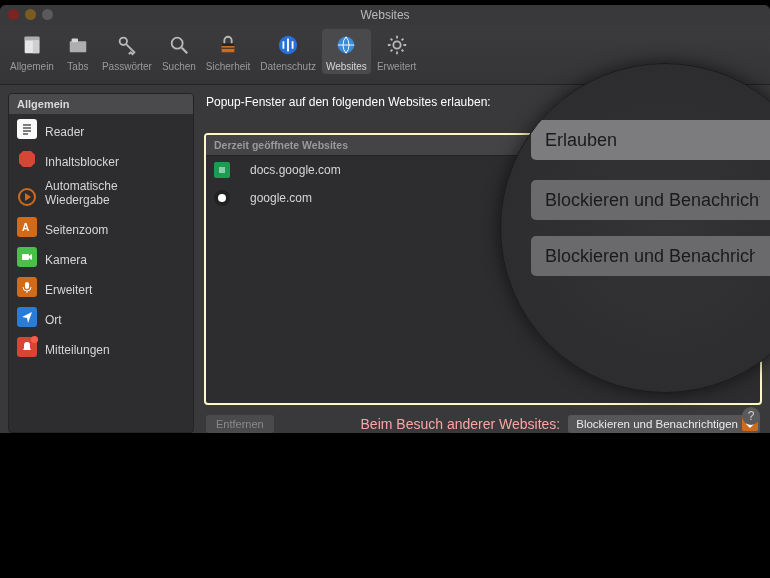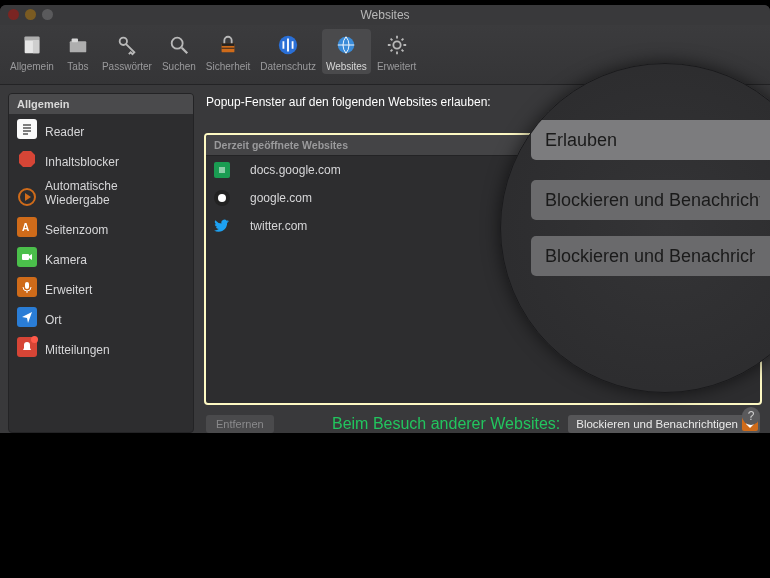--- a/index.html
+++ b/index.html
@@ -29,21 +29,21 @@
   .listwrap { flex: 1; background: #2d2d2f; border: 2px solid #fef9c3; border-radius: 4px; display: flex; flex-direction: column; overflow: hidden; margin-top: 16px; }
   .lhdr { background: #444446; color: #9a9a9c; font-size: 10.5px; font-weight: 600; padding: 4px 8px; border-bottom: 1px solid #232325; }
   .lrow { display: flex; align-items: center; padding: 5px 8px; color: #d6d6d8; font-size: 12px; gap: 20px; }
   .licon { width: 16px; height: 16px; border-radius: 2px; display: flex; align-items: center; justify-content: center; flex-shrink: 0; }
   .lsel { margin-left: auto; width: 18px; height: 18px; background: #cf6b1a; border-radius: 3px; display: flex; align-items: center; justify-content: center; position: relative; }
   .lsel::before { content:""; border-left:4px solid transparent; border-right:4px solid transparent; border-bottom:4px solid #fff; position:absolute; top:3px; }
   .lsel::after { content:""; border-left:4px solid transparent; border-right:4px solid transparent; border-top:4px solid #fff; position:absolute; bottom:3px; }
   .footer { display: flex; align-items: center; gap: 8px; padding: 10px 2px 0 2px; justify-content: flex-end; }
   .btn-remove { background: #4a4a4c; color: #8a8a8c; font-size: 11px; padding: 3px 10px; border-radius: 3px; border: none; }
   .footer .spacer { flex: 1; }
-  .footlabel { color: #22c55e; font-size: 16px; }
+  .footlabel { color: #fca5a5; font-size: 14px; }
   .combo { background: #565658; color: #eaeaea; font-size: 11.5px; padding: 3px 22px 3px 8px; border-radius: 3px; border: none; position: relative; display: flex; align-items: center; }
   .combo .chev { position: absolute; right: 2px; top: 2px; width: 16px; height: calc(100% - 4px); background: #cf6b1a; border-radius: 2px; display:flex; align-items:center; justify-content:center; }
   .combo .chev::before { content:""; border-left:4px solid transparent; border-right:4px solid transparent; border-bottom:4px solid #fff; position:absolute; top:3px; }
   .combo .chev::after { content:""; border-left:4px solid transparent; border-right:4px solid transparent; border-top:4px solid #fff; position:absolute; bottom:3px; }
   .helpbtn { position: absolute; right: 10px; bottom: 8px; width: 18px; height: 18px; border-radius: 50%; background: #5a5a5c; color: #cfcfcf; font-size: 12px; display: flex; align-items: center; justify-content: center; }
 
   
   .zoom { position: absolute; width: 330px; height: 330px; border-radius: 50%; top: 63px; left: 500px; background: radial-gradient(circle at 50% 50%, #343436 0%, #2d2d2f 70%); box-shadow: 0 0 18px rgba(0,0,0,0.6); border: 1px solid #1a1a1c; overflow: hidden; }
   .zrow { position: absolute; left: 30px; right: 30px; height: 40px; background: #6a6a6c; border-radius: 5px; display: flex; align-items: center; padding-left: 14px; color: #1a1a1a; font-size: 18px; font-weight: 400; }
   .zrow.sel { background: #7c7c7e; }
@@ -233,29 +233,20 @@
         </div>
         <div class="lrow">
           <div class="licon" style="background:#222;border-radius:50%">
               <svg width="10" height="10" viewBox="0 0 10 10">
                 <circle cx="5" cy="5" r="4" fill="#fff"></circle>
               </svg>
             </div>
           <span>google.com</span>
           <div class="lsel"></div>
         </div>
-        <div class="lrow">
-          <div class="licon">
-              <svg width="16" height="16" viewBox="0 0 16 16">
-                <path d="M15 3a6 6 0 0 1-1.7.5A3 3 0 0 0 14.6 2a6 6 0 0 1-1.9.7A3 3 0 0 0 7.5 5.5 8.5 8.5 0 0 1 1.3 2.3a3 3 0 0 0 .9 4A3 3 0 0 1 .8 6v.1a3 3 0 0 0 2.4 2.9 3 3 0 0 1-1.3 0 3 3 0 0 0 2.8 2.1A6 6 0 0 1 0 12.4 8.4 8.4 0 0 0 4.6 13.8c5.5 0 8.5-4.6 8.5-8.5v-.4A6 6 0 0 0 15 3z" fill="#1da1f2"></path>
-              </svg>
-            </div>
-          <span>twitter.com</span>
-          <div class="lsel"></div>
-        </div>
       </div>
       <div class="footer">
         <button class="btn-remove">Entfernen</button>
         <div class="spacer"></div>
         <span class="footlabel">Beim Besuch anderer Websites:</span>
         <div class="combo">
           <span>Blockieren und Benachrichtigen</span>
           <div class="chev"></div>
         </div>
       </div>

